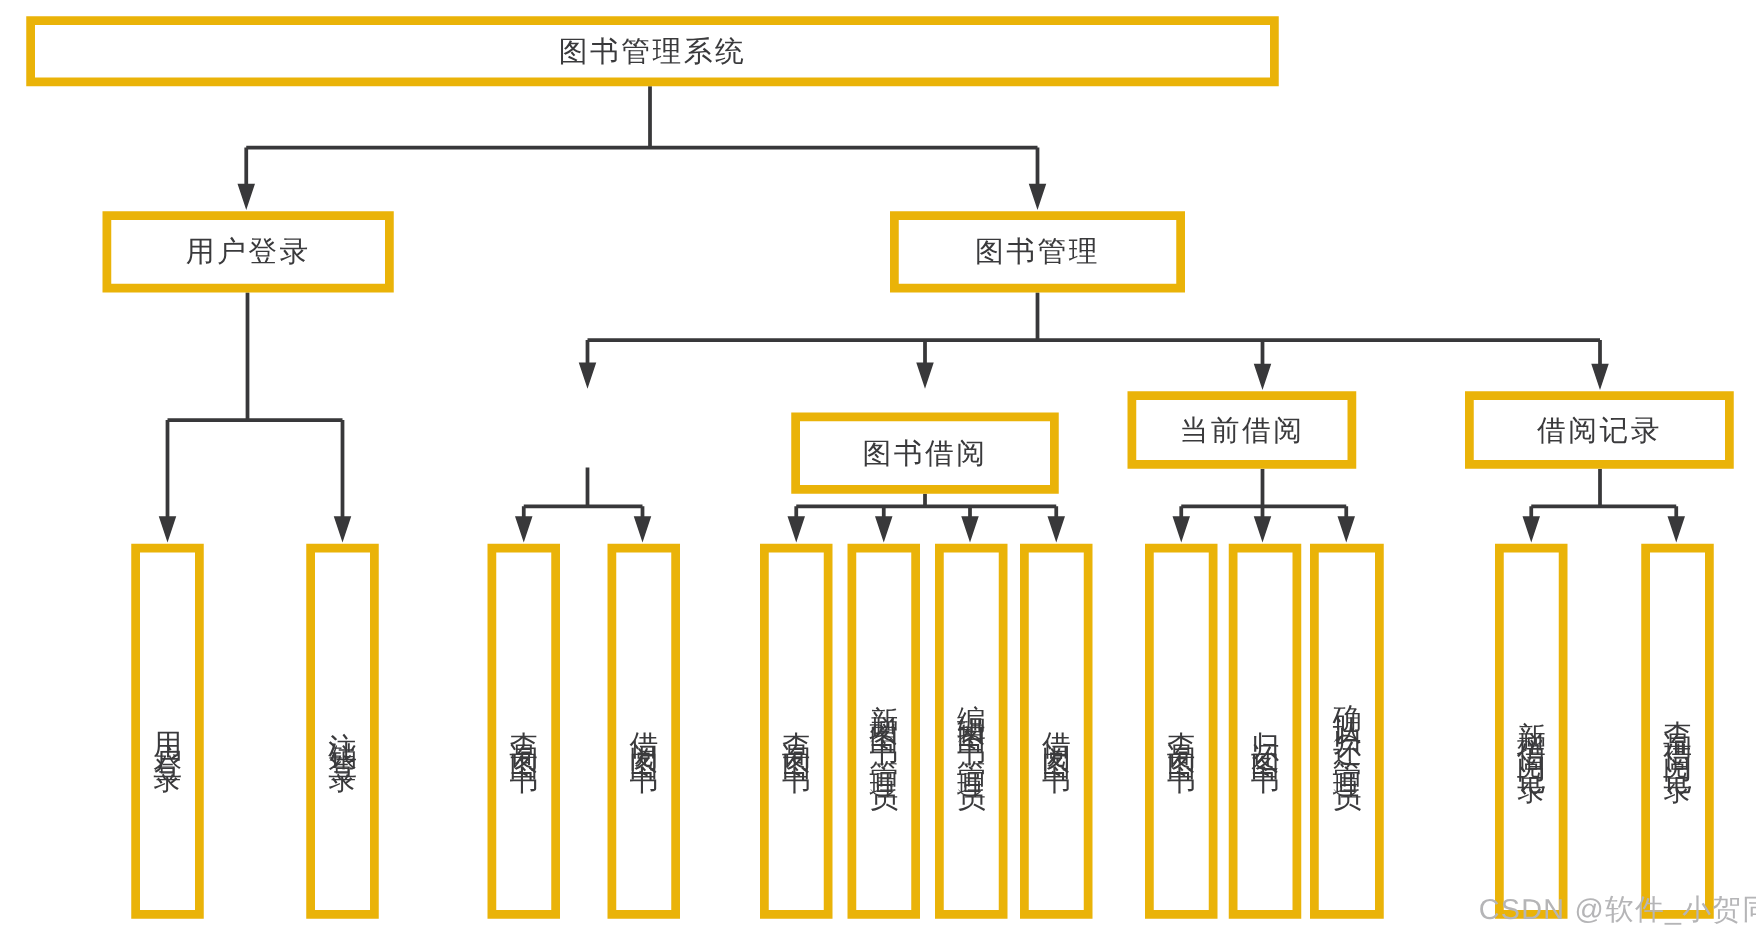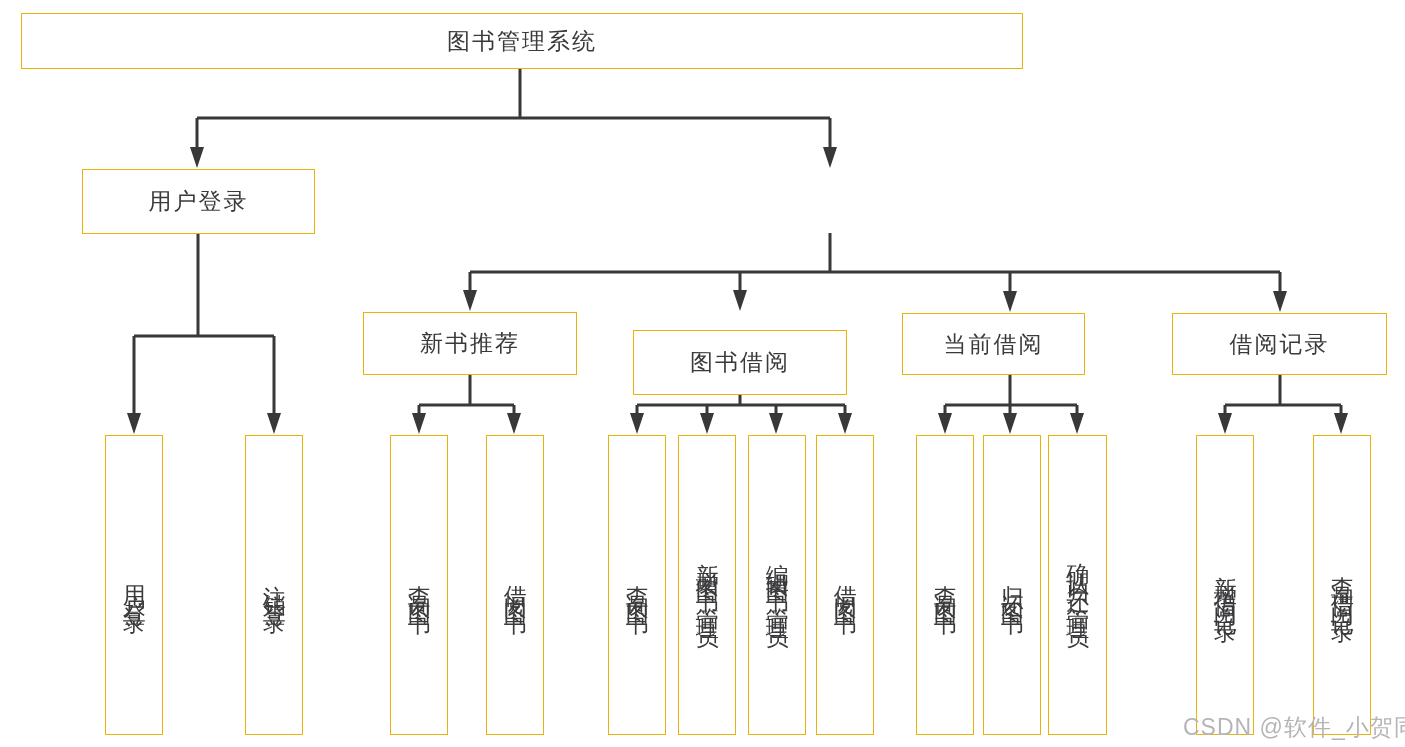--- a/index.html
+++ b/index.html
@@ -2,21 +2,21 @@
 <html><head>
 <meta charset="utf-8">
 <style>
   html,body{margin:0;padding:0;background:#fff;}
   .canvas{
     position:relative;width:1405px;height:747px;background:#ffffff;
     font-family:"Liberation Sans", sans-serif;color:#3a3a3c;overflow:hidden;
   }
   svg.connectors{position:absolute;left:0;top:0;width:1405px;height:747px;}
   .node{
-    position:absolute;box-sizing:border-box;border:1px solid #eab308;
+    position:absolute;box-sizing:border-box;border:7px solid #eab308;
     background:#ffffff;display:flex;align-items:center;justify-content:center;
   }
   .node.h{font-size:23px;letter-spacing:2px;white-space:nowrap;}
   .vtext{
     writing-mode:vertical-rl;text-orientation:upright;
     font-size:23px;letter-spacing:9px;line-height:1.1;
   }
   .watermark{
     position:absolute;left:1183px;top:712px;
     font-size:23px;color:#b5b5b7;letter-spacing:1px;white-space:nowrap;z-index:5;
@@ -52,22 +52,22 @@
       M630 413 L644 413 L637 434 Z  M700 413 L714 413 L707 434 Z
       M769 413 L783 413 L776 434 Z  M838 413 L852 413 L845 434 Z
       M938 413 L952 413 L945 434 Z  M1003 413 L1017 413 L1010 434 Z
       M1070 413 L1084 413 L1077 434 Z
       M1218 413 L1232 413 L1225 434 Z  M1334 413 L1348 413 L1341 434 Z"></path>
   </svg>
 
   <div class="node h" style="left:21px;top:13px;width:1002px;height:56px">图书管理系统</div>
 
   <div class="node h" style="left:82px;top:169px;width:233px;height:65px">用户登录</div>
+  <div class="node h" style="left:712px;top:169px;width:236px;height:65px">图书管理</div>
 
-  <div class="node h" style="left:363px;top:312px;width:214px;height:63px">新书推荐</div>
   <div class="node h" style="left:633px;top:330px;width:214px;height:65px">图书借阅</div>
   <div class="node h" style="left:902px;top:313px;width:183px;height:62px">当前借阅</div>
   <div class="node h" style="left:1172px;top:313px;width:215px;height:62px">借阅记录</div>
 
   <div class="node v" style="left:105px;top:435px;width:58px;height:300px">
     <span class="vtext">用户登录</span>
   </div>
   <div class="node v" style="left:245px;top:435px;width:58px;height:300px">
     <span class="vtext">注销登录</span>
   </div>

